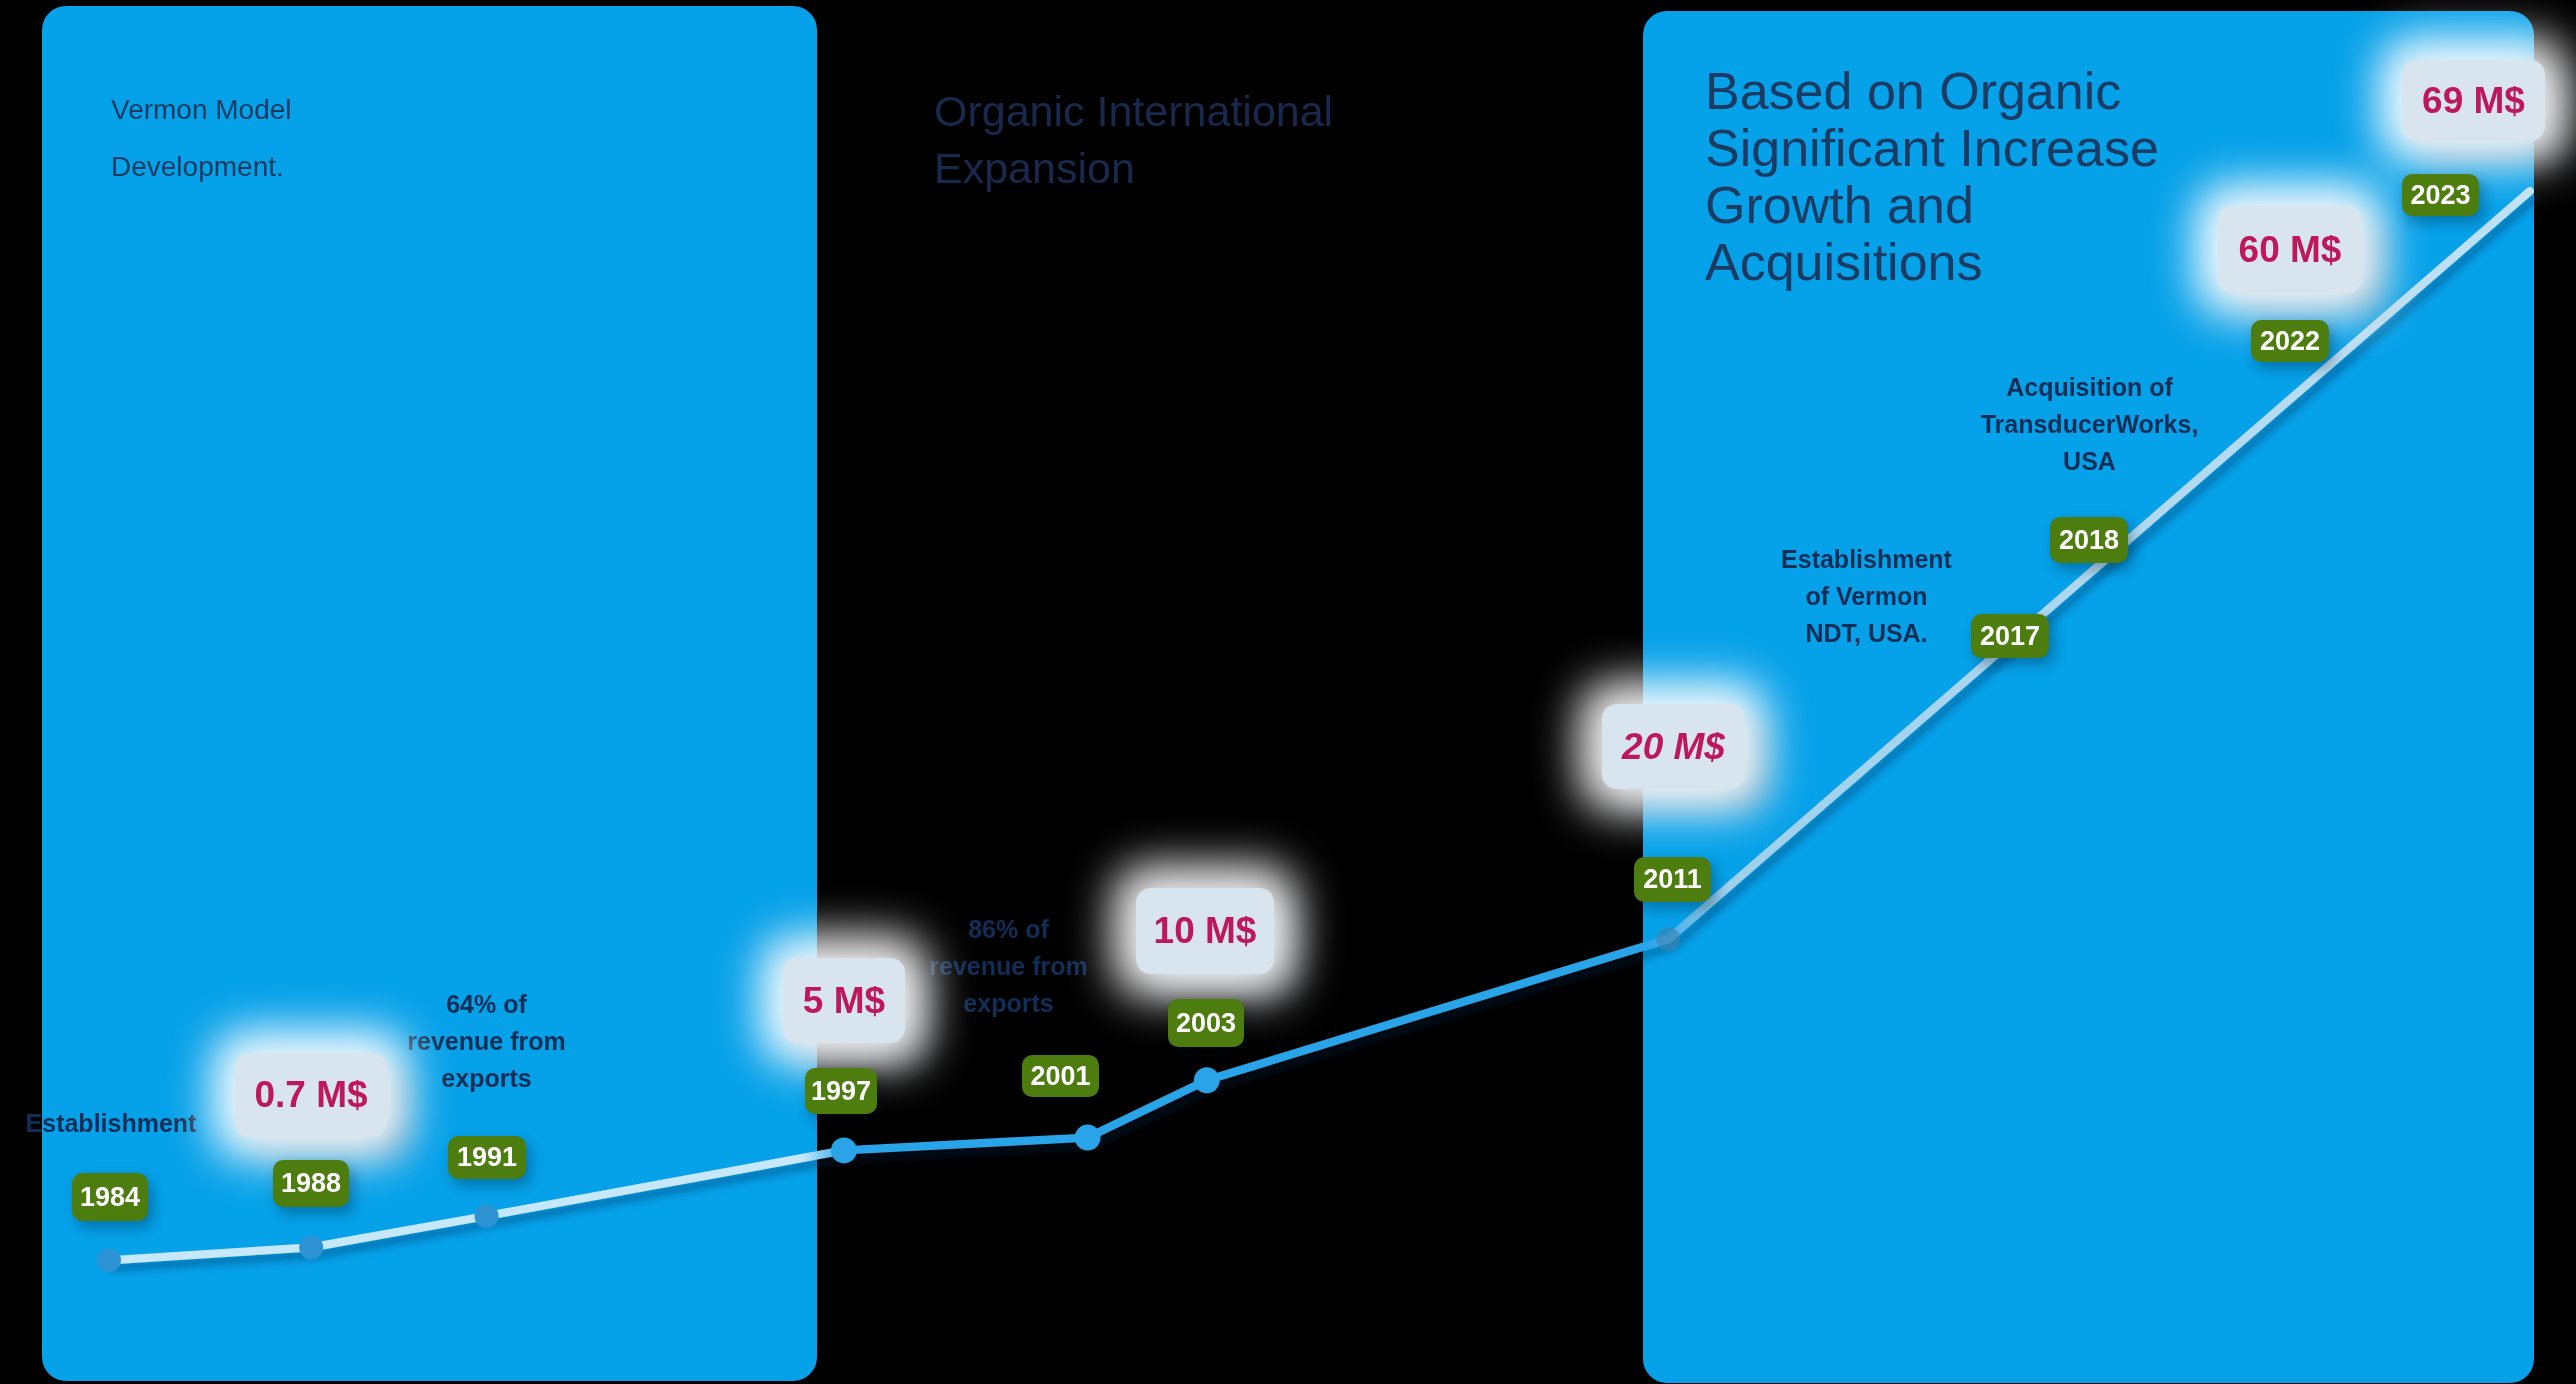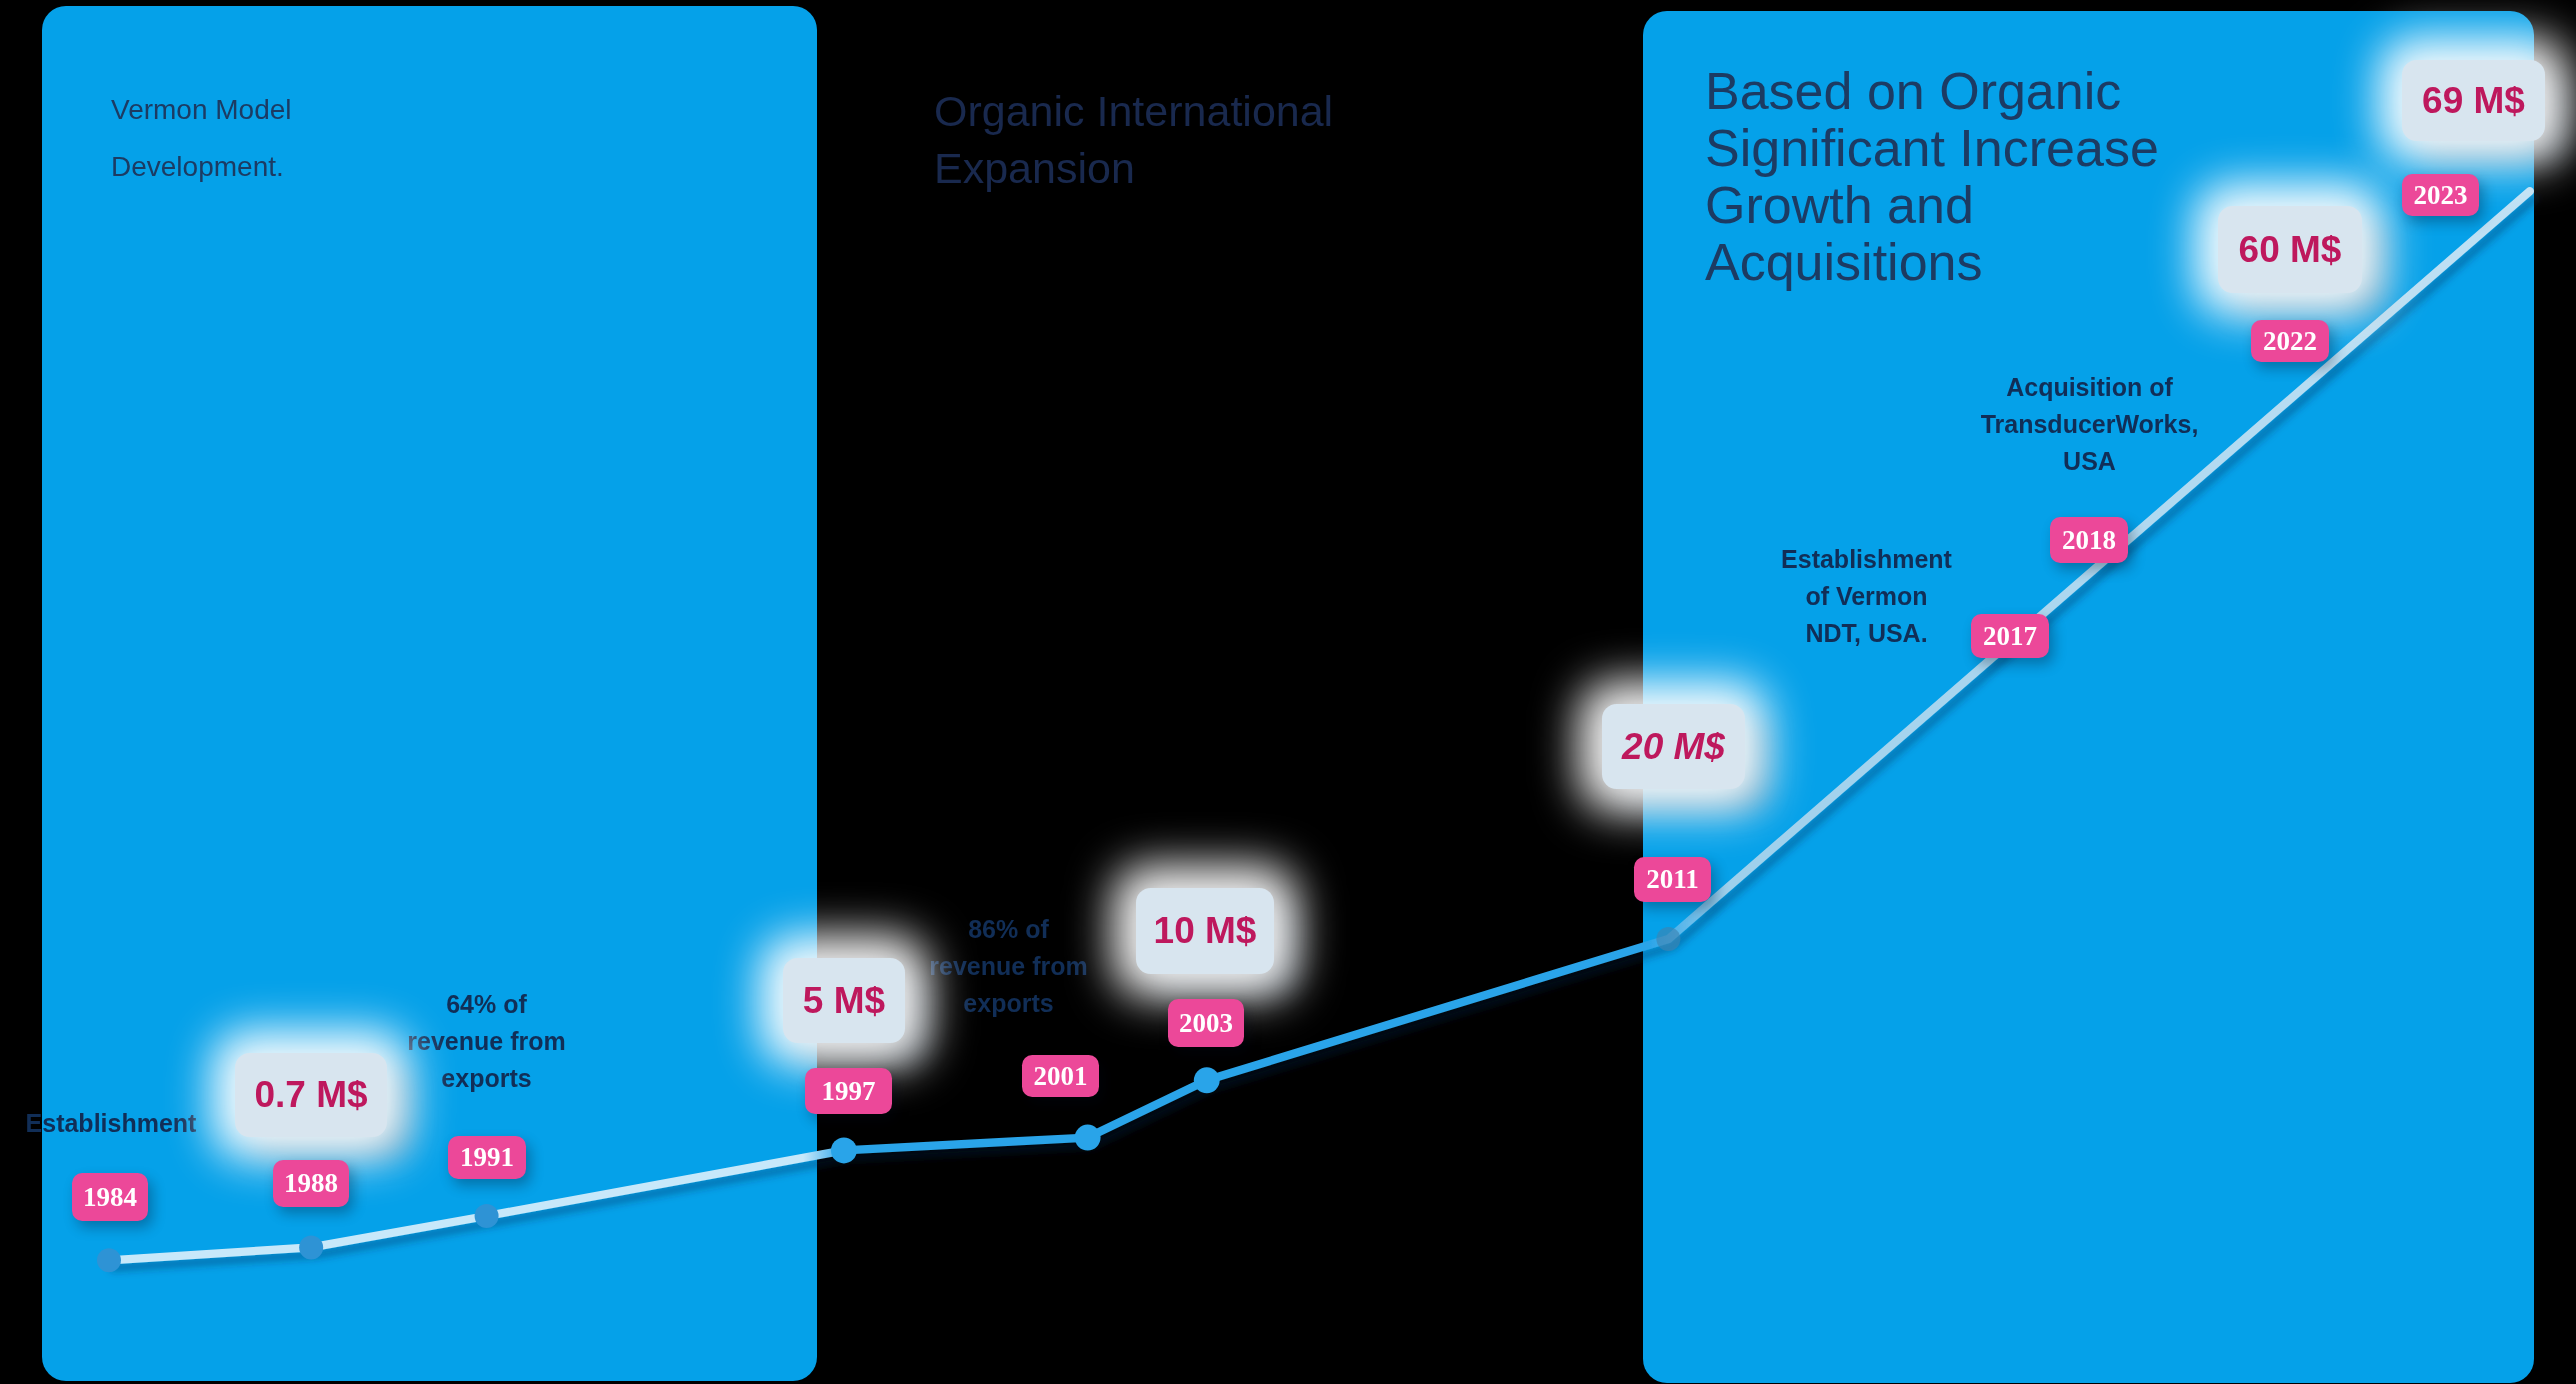--- a/index.html
+++ b/index.html
@@ -22,26 +22,26 @@
   .value-card{position:absolute;z-index:6;display:flex;align-items:center;justify-content:center;
         background:#D8E5EF;color:#be185d;font-weight:700;font-size:37px;border-radius:14.8px;
         box-shadow:0 0 44px 24px rgba(255,255,255,0.95), 18.5px 16.6px 28px 0 rgba(75,95,115,0.55);}
   #card-1988{left:235px;top:1053px;width:152px;height:84px;}
   #card-1997{left:783px;top:958px;width:122px;height:85px;}
   #card-2003{left:1136px;top:888px;width:138px;height:86px;}
   #card-2011{left:1602px;top:704px;width:143px;height:85px;font-style:italic;}
   #card-2022{left:2218px;top:206px;width:144px;height:87px;}
   #card-2023{left:2402px;top:60px;width:143px;height:81px;}
   .year-badge{position:absolute;z-index:7;display:flex;align-items:center;justify-content:center;
-        background:#ec4899;color:#FFFFFF;font-weight:700;font-size:27px;border-radius:10.2px;
-        box-shadow:4.6px 6.5px 13px rgba(0,10,25,0.3);font-family:Liberation Serif, serif;}
+        background:#4d7c0f;color:#FFFFFF;font-weight:700;font-size:27px;border-radius:10.2px;
+        box-shadow:4.6px 6.5px 13px rgba(0,10,25,0.3);}
   #badge-1984{left:72px;top:1173px;width:76px;height:48px;}
   #badge-1988{left:273px;top:1160px;width:76px;height:47px;}
   #badge-1991{left:448px;top:1136px;width:78px;height:43px;}
-  #badge-1997{left:805px;top:1068px;width:87px;height:46px;}
+  #badge-1997{left:805px;top:1068px;width:72px;height:46px;}
   #badge-2001{left:1022px;top:1055px;width:77px;height:42px;}
   #badge-2003{left:1168px;top:999px;width:76px;height:48px;}
   #badge-2011{left:1634px;top:857px;width:77px;height:45px;}
   #badge-2017{left:1971px;top:614px;width:78px;height:44px;}
   #badge-2018{left:2050px;top:517px;width:78px;height:46px;}
   #badge-2022{left:2251px;top:320px;width:78px;height:42px;}
   #badge-2023{left:2402px;top:174px;width:77px;height:42px;}
   svg.timeline{position:absolute;left:0;top:0;z-index:3;}
 </style>
 </head>

